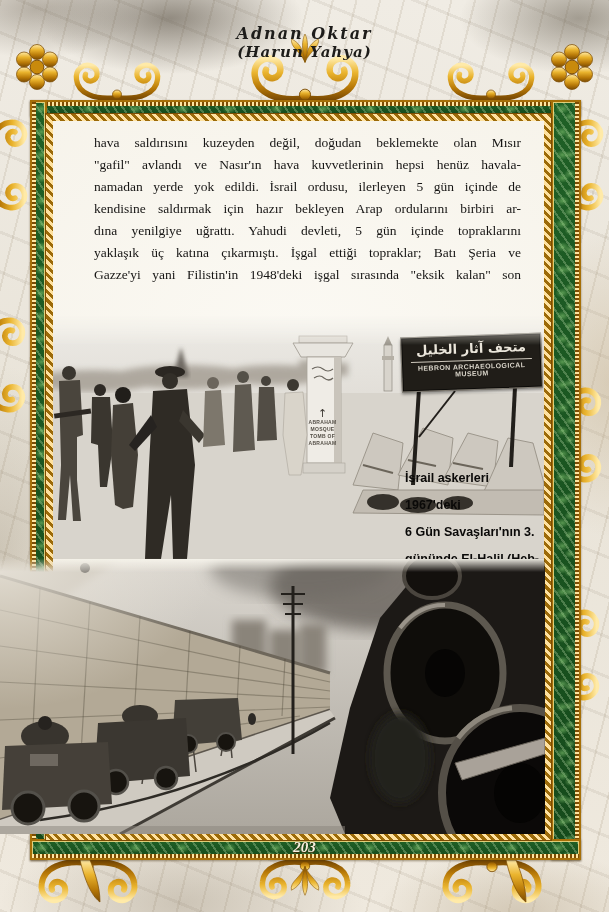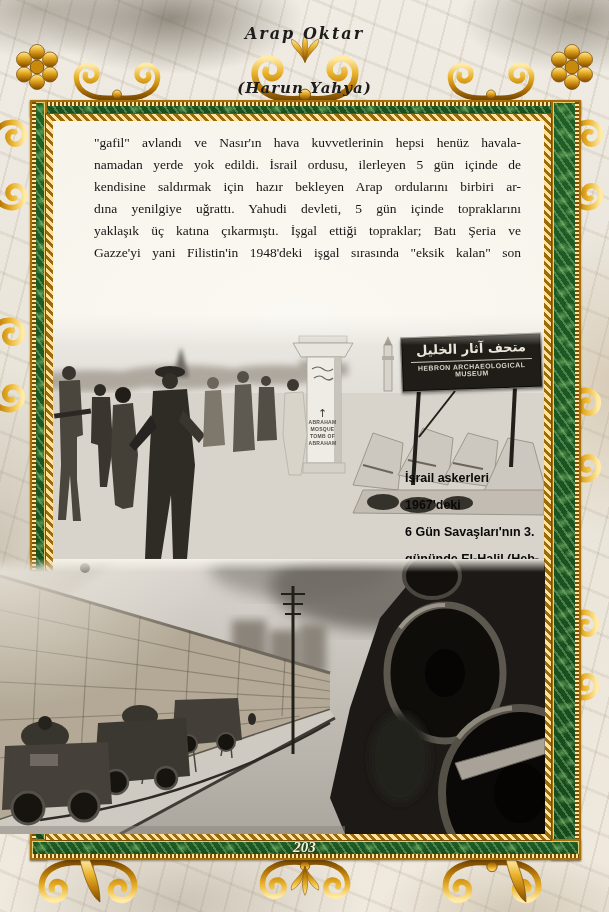--- a/index.html
+++ b/index.html
@@ -14,21 +14,21 @@
       radial-gradient(140px 260px at 0% 60%, rgba(150,138,116,.35), transparent 70%),
       radial-gradient(260px 120px at 30% 99%, rgba(140,128,108,.35), transparent 70%),
       radial-gradient(200px 90px at 85% 100%, rgba(170,152,122,.4), transparent 70%),
       repeating-linear-gradient(104deg, rgba(152,136,110,.16) 0 2px, transparent 2px 23px),
       repeating-linear-gradient(22deg, rgba(120,106,86,.10) 0 3px, transparent 3px 37px),
       linear-gradient(180deg,#f0ece4,#e9e4d9 45%,#efe9de);
   }
   .hdr{position:absolute;top:24px;left:0;width:100%;text-align:center;z-index:2;
        font-family:"DejaVu Serif",serif;font-style:italic;font-weight:bold;color:#1d1c1a;}
   .hdr .l1{font-size:16px;letter-spacing:2px;}
-  .hdr .l2{font-size:15px;letter-spacing:1px;margin-top:36px;}
+  .hdr .l2{font-size:15px;letter-spacing:1px;}
   
   .orn{position:absolute;left:0;top:0;z-index:1;pointer-events:none;}
   .strip{position:absolute;z-index:3;
     border:2px solid #a66f07;box-sizing:border-box;
     box-shadow:inset 0 0 0 1px rgba(255,222,130,.85), 0 1px 2px rgba(60,40,5,.45);
     background:
       radial-gradient(10px 7px at 20% 30%, rgba(140,205,120,.55), transparent 70%),
       radial-gradient(14px 9px at 70% 62%, rgba(18,62,22,.9), transparent 70%),
       radial-gradient(8px 6px at 46% 78%, rgba(158,214,134,.5), transparent 70%),
       repeating-linear-gradient(55deg, rgba(214,240,192,.28) 0 2px, transparent 2px 7px),
@@ -154,33 +154,34 @@
   <path d="M506,860 C512,886 520,898 526,902 C526,886 520,870 516,860 Z" fill="url(#gg)" stroke="#7c4c03" stroke-width="0.7"></path>
   <g transform="translate(245,902) scale(1,-1)">
       <use href="#sp" width="120" height="44"></use>
     </g>
   <g transform="translate(288,896) scale(1,-1)">
       <use href="#pm" width="34" height="32"></use>
     </g>
 </svg>
 
 <div class="hdr">
-  <div class="l1">Arap Oktar</div>
+  <div class="l1">Adnan Oktar</div>
   <div class="l2">(Harun Yahya)</div>
 </div>
 
 <div class="strip s-top"></div>
 <div class="strip s-left"></div>
 <div class="strip s-right"></div>
 <div class="strip s-bottom"></div>
 <div class="beadring"></div>
 
 <div class="paper">
 
   <div class="bodytext">
+      <div class="ln">hava saldırısını kuzeyden değil, doğudan beklemekte olan Mısır</div>
       <div class="ln">"gafil" avlandı ve Nasır'ın hava kuvvetlerinin hepsi henüz havala-</div>
       <div class="ln">namadan yerde yok edildi. İsrail ordusu, ilerleyen 5 gün içinde de</div>
       <div class="ln">kendisine saldırmak için hazır bekleyen Arap ordularını birbiri ar-</div>
       <div class="ln">dına yenilgiye uğrattı. Yahudi devleti, 5 gün içinde topraklarını</div>
       <div class="ln">yaklaşık üç katına çıkarmıştı. İşgal ettiği topraklar; Batı Şeria ve</div>
       <div class="ln">Gazze'yi yani Filistin'in 1948'deki işgal sırasında "eksik kalan" son</div>
     </div>
 
   <div class="photo1">
     <svg width="491" height="244" viewBox="0 0 491 244">

